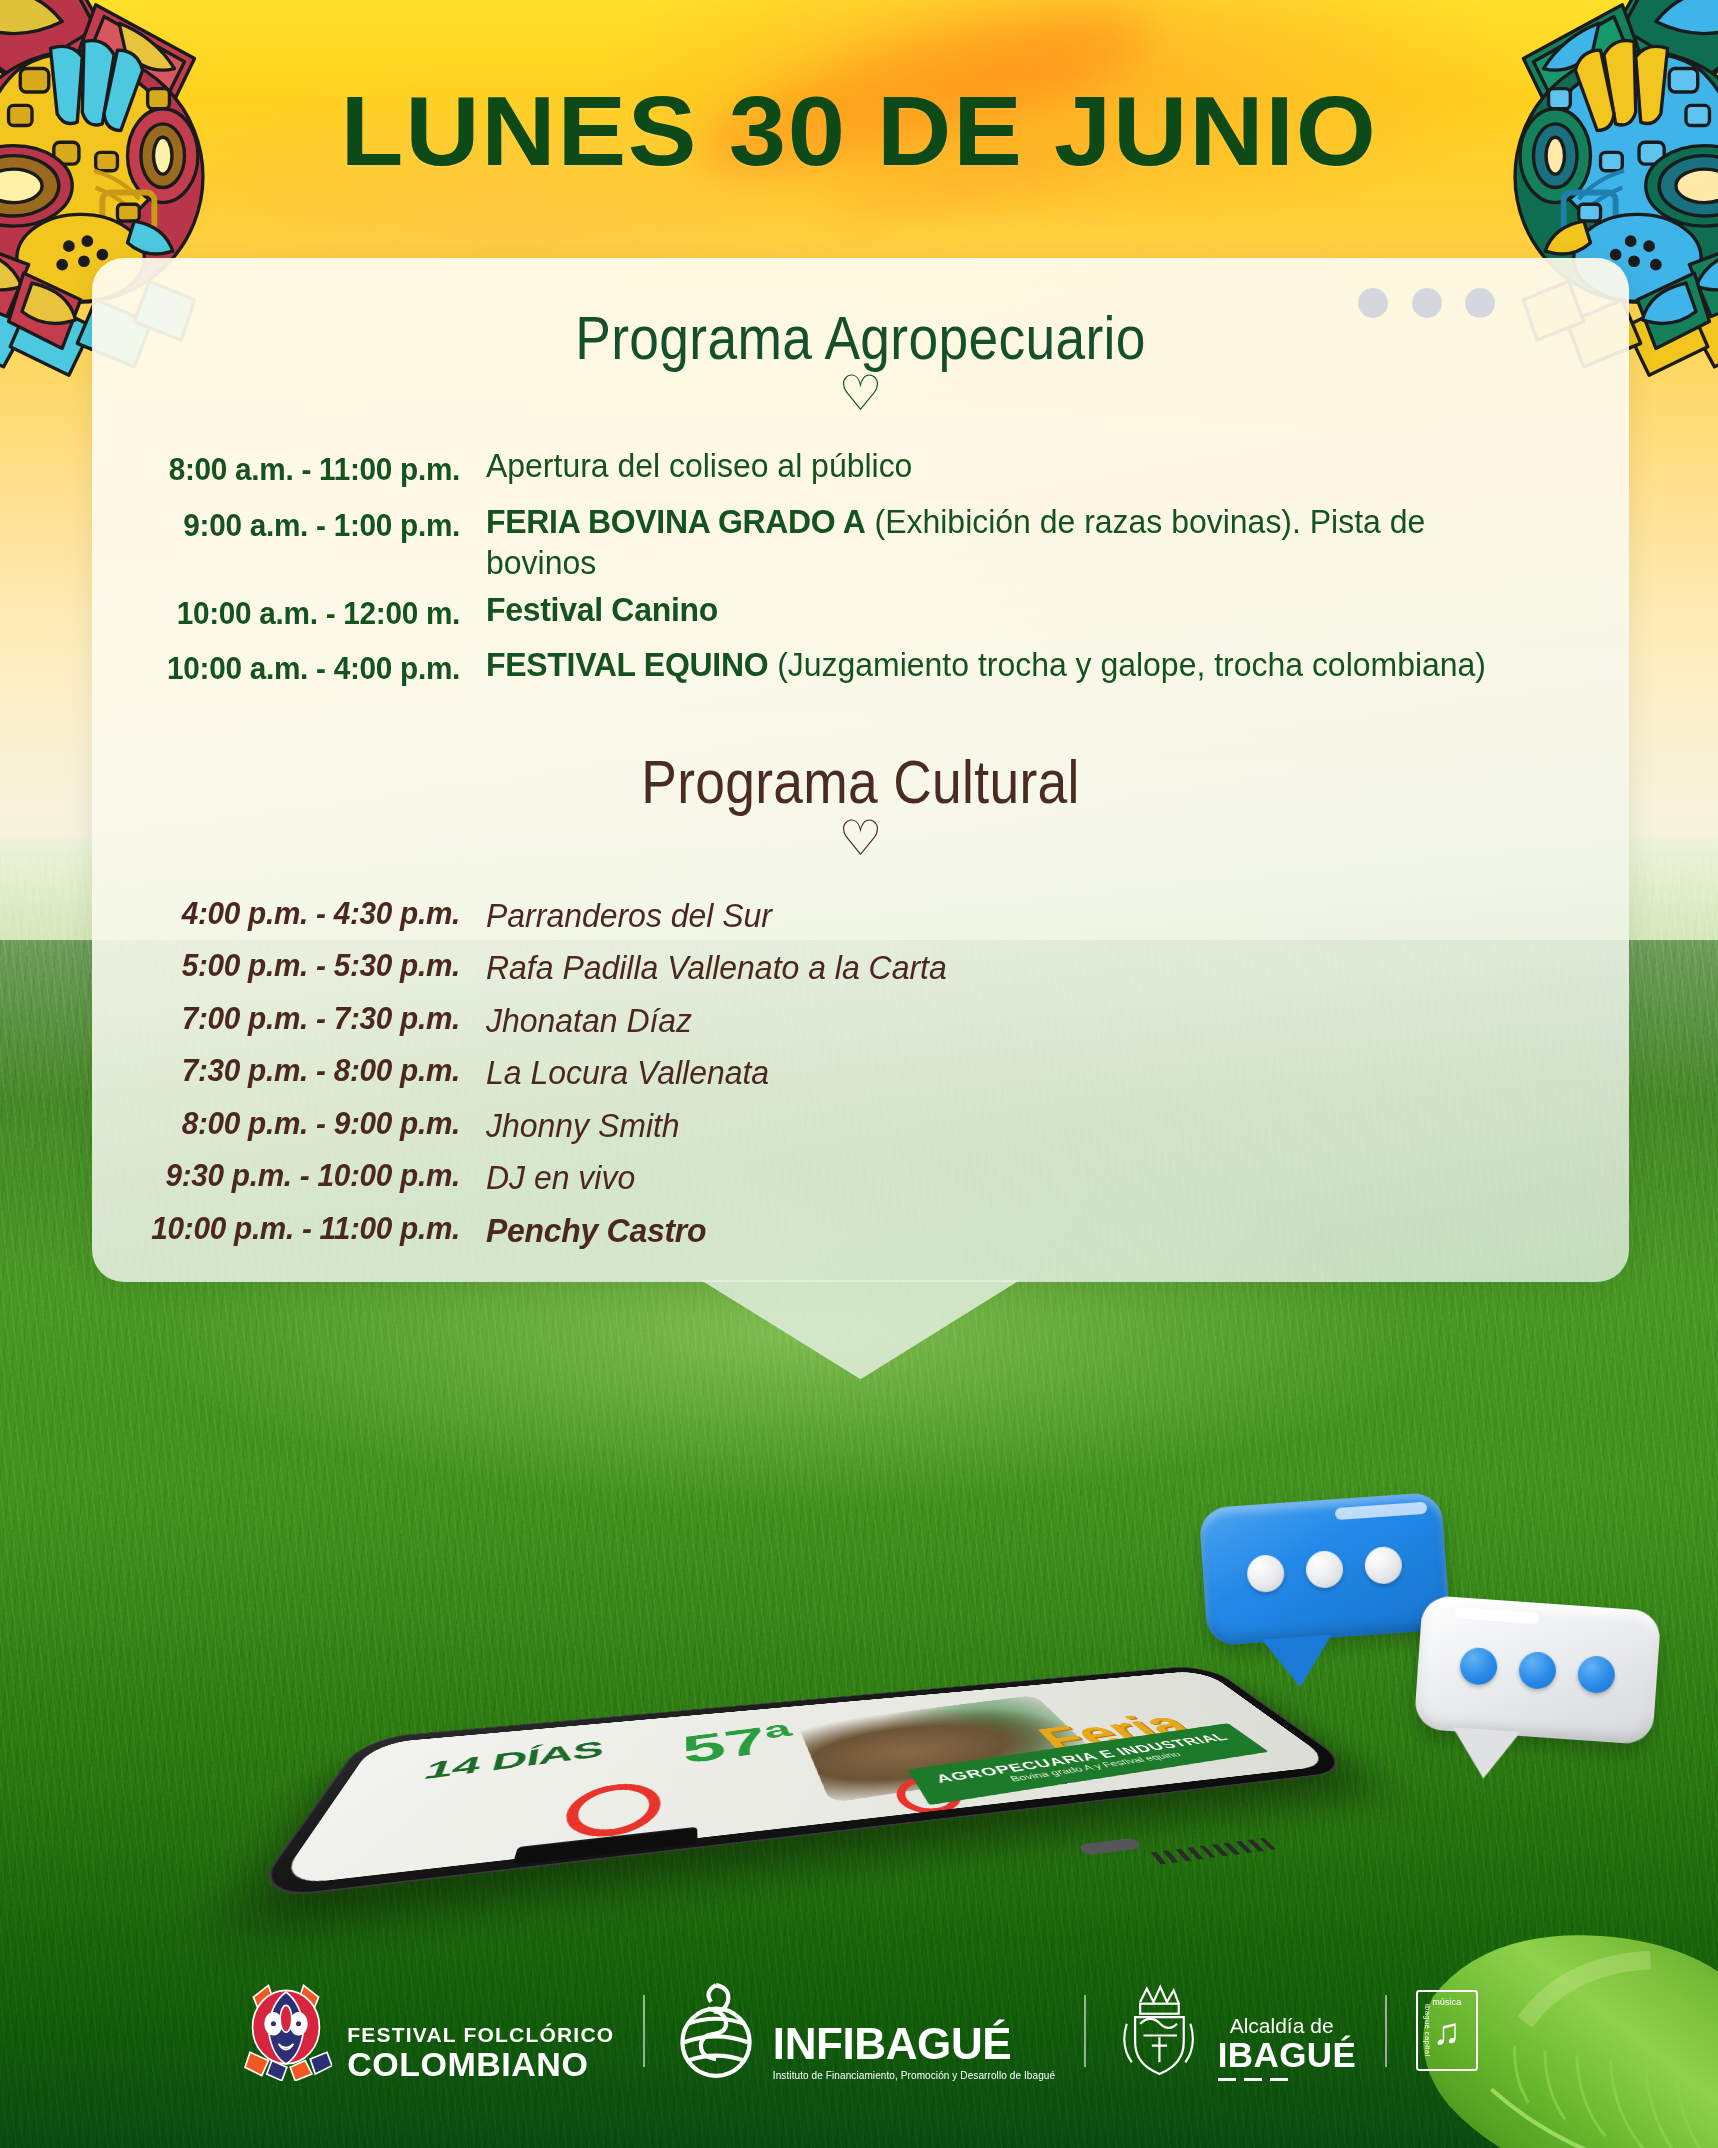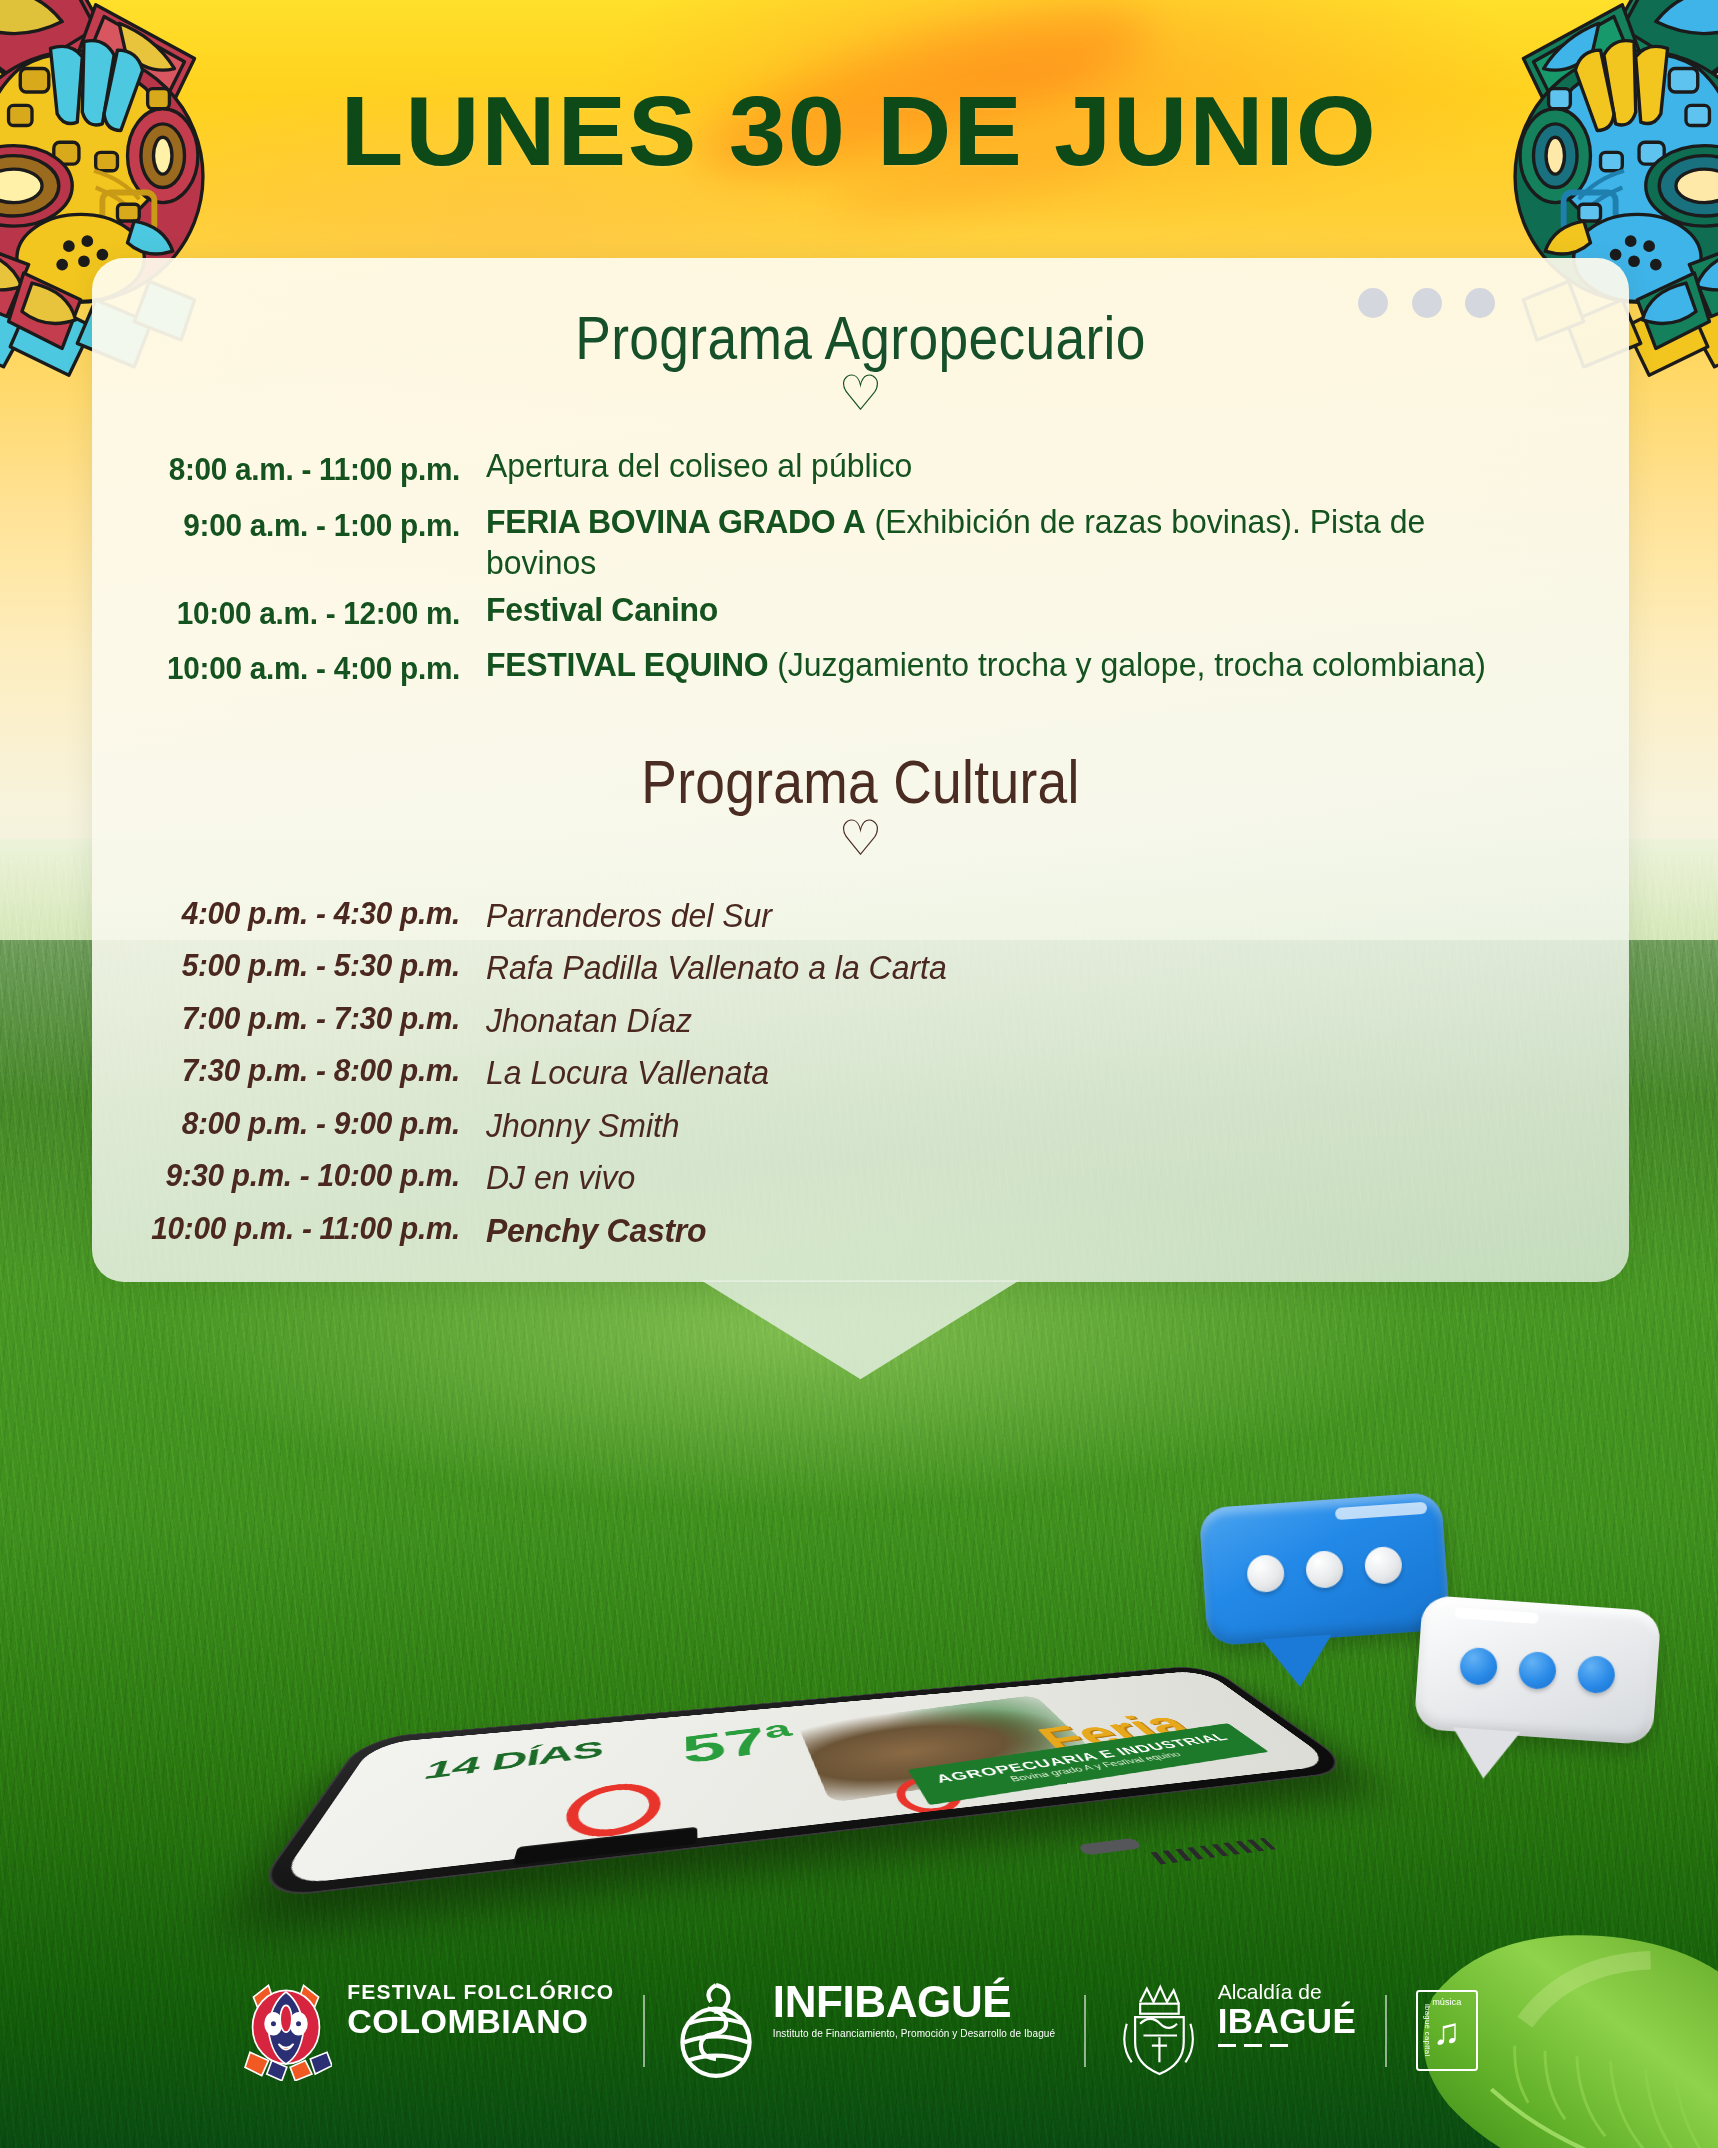--- a/index.html
+++ b/index.html
@@ -203,26 +203,26 @@
     position:absolute; right:-50px; bottom:-59px; width:394px; height:277px;
     z-index:3;
   }
 
   
   .footer{
     position:absolute; left:0; bottom:67px; width:1718px; z-index:7;
     display:flex; align-items:center; justify-content:center; gap:0;
   }
   .fdiv{ width:2.5px; height:72px; background:rgba(255,255,255,.55); margin:0 28.5px; }
-  .flogo{ display:flex; align-items:flex-start; gap:15px; }
+  .flogo{ display:flex; align-items:flex-end; gap:15px; }
   .ffc-txt .l1{ color:#fff; font-size:21px; font-weight:bold; letter-spacing:1.2px; }
   .ffc-txt .l2{ color:#fff; font-size:34px; font-weight:bold; letter-spacing:0.5px; line-height:1; }
   .infi-txt .l1{ color:#fff; font-size:44px; font-weight:bold; letter-spacing:-0.4px; line-height:1; }
   .infi-txt .l2{ color:#fff; font-size:10px; letter-spacing:0.1px; margin-top:4.2px; }
-  .alc-txt .l1{ color:#fff; font-size:21px; font-weight:400; line-height:1.1; }
+  .alc-txt .l1{ color:#fff; font-size:21px; font-weight:400; line-height:1.1;margin-left:12px; }
   .alc-txt .l2{ color:#fff; font-size:35px; font-weight:bold; letter-spacing:0.4px; line-height:1; }
   .alc-txt .l3{ margin-top:5.9px; display:flex; gap:7.6px; }
   .alc-txt .l3 i{ width:18.5px; height:3.4px; background:#fff; display:block; }
   .music-box{ width:62px; height:81px; border:2.5px solid #fff; border-radius:3.4px; position:relative; }
   .music-box .mt{ position:absolute; left:50%; top:5px; transform:translateX(-50%); color:#fff; font-size:9.2px; }
   .music-box .mg{ position:absolute; left:50%; top:50%; transform:translate(-50%,-50%); color:#fff; font-size:37px; line-height:1; }
   .music-box .mv{ position:absolute; left:5px; top:11.7px; writing-mode:vertical-rl; color:#fff; font-size:7.6px; letter-spacing:0.4px; }
 </style>
 </head>
 <body>

